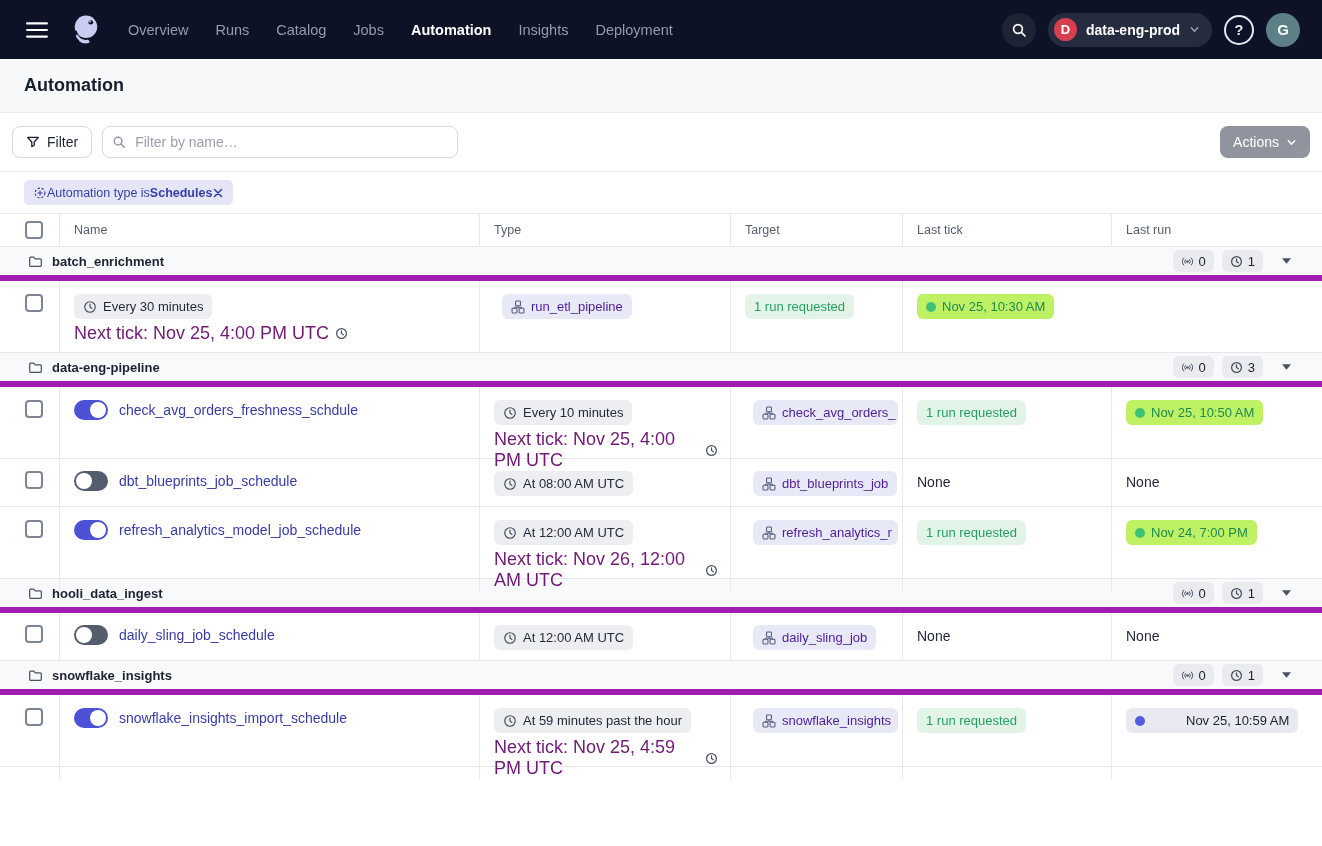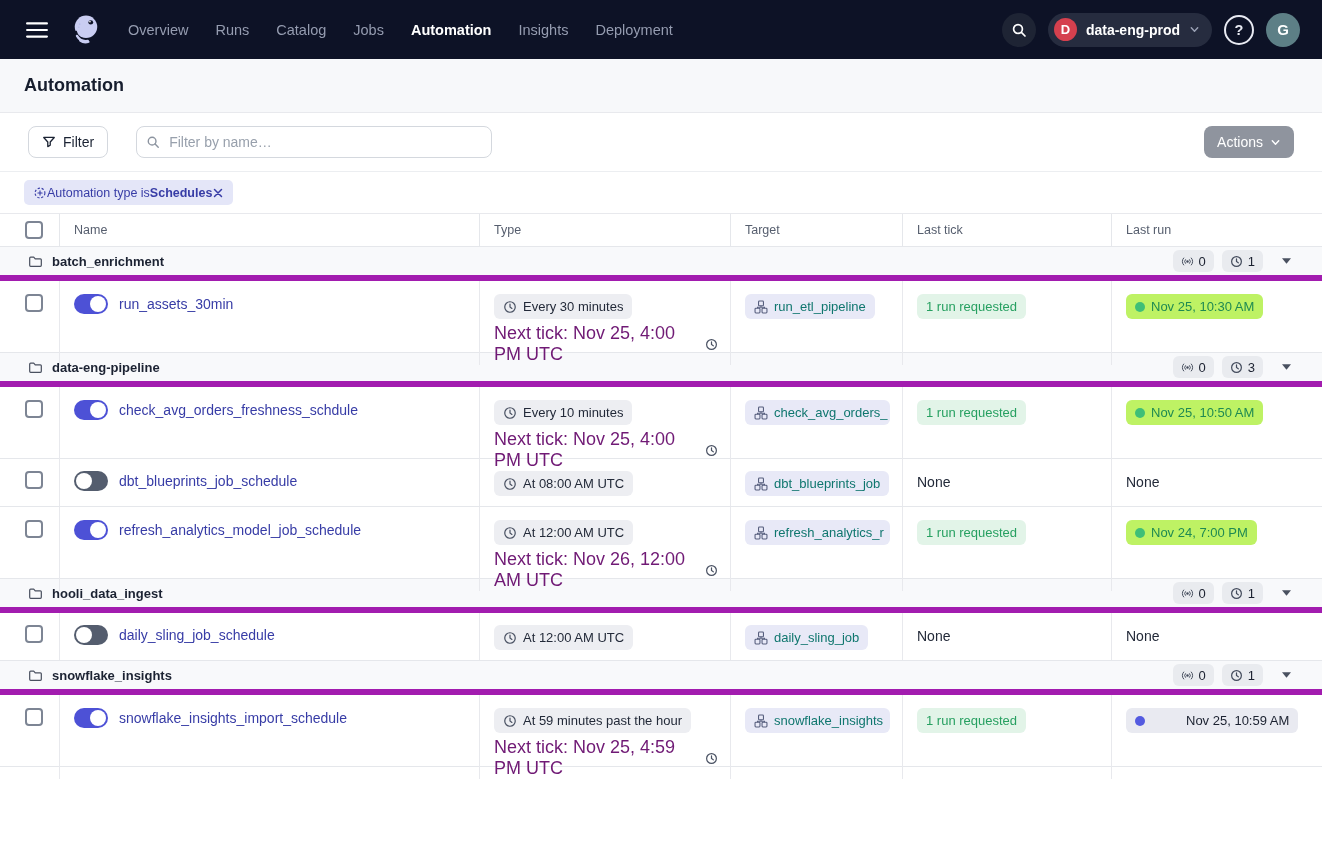--- a/index.html
+++ b/index.html
@@ -26,21 +26,21 @@
     color:#e8eaf2; font-size:14.5px; font-weight:700; display:flex; align-items:center; justify-content:center; cursor:pointer; }
   .avatar { width:34px; height:34px; border-radius:50%; display:flex; align-items:center;
     justify-content:center; color:#fff; font-size:15px; font-weight:600; cursor:pointer; border:none; }
 
   
   .title-bar { height:54px; background:#f7f8fa; border-bottom:1px solid #e8e9ed;
     display:flex; align-items:center; padding:0 24px; }
   .page-title { font-size:18px; font-weight:700; color:#171e2e; }
 
   
-  .toolbar { height:59px; display:flex; align-items:center; padding:0 28px; gap:28px;
+  .toolbar { height:59px; display:flex; align-items:center; padding:0 12px; gap:10px;
     border-bottom:1px solid #eceef1; }
   .filter-btn { height:32px; display:flex; align-items:center; gap:7px; padding:0 13px;
     background:#fff; border:1px solid #d4d8de; border-radius:8px; font-size:14px; font-weight:500;
     color:#1b2333; cursor:pointer; }
   .search-wrap { position:relative; }
   .search-wrap .mag { position:absolute; left:10px; top:9px; color:#8b939f; }
   .search-input { width:356px; height:32px; border:1px solid #d4d8de; border-radius:8px;
     padding:0 10px 0 32px; font-size:14px; color:#1b2333; outline:none; font-family:inherit; }
   .search-input::placeholder { color:#98a0ac; }
   .actions-btn { margin-left:auto; height:32px; display:flex; align-items:center; gap:7px;
@@ -90,21 +90,21 @@
   .toggle.on .knob { left:16px; }
   .toggle.off { background:#545d6e; }
   .toggle.off .knob { left:2px; }
   .row-link { color:#373ca6; font-size:14px; text-decoration:none; cursor:pointer; white-space:nowrap; }
 
   .pill { display:inline-flex; align-items:center; gap:6px; height:25px; padding:0 9px;
     border-radius:6px; font-size:13px; text-decoration:none; white-space:nowrap; }
   .pill .icon { display:flex; }
   .pill-gray { background:#edeef2; color:#232a39; }
   .pill-gray .icon { color:#4a5263; }
-  .pill-lavender { background:#e8e9f7; color:#0f766e; cursor:pointer; max-width:100%; overflow:hidden; }
+  .pill-lavender { background:#e8e9f7; color:#4c1d95; cursor:pointer; max-width:100%; overflow:hidden;margin-left:8px; }
   .pill-lavender .icon { color:#565e7d; }
   .pill-green { background:#e2f4e8; color:#27a061; cursor:pointer; }
   .pill-run-green { background:#bef264; color:#1f8a52; cursor:pointer; }
   .pill-neutral { background:#e9eaf1; color:#1b2130; cursor:pointer;gap:41px; }
   .dot { width:10px; height:10px; border-radius:50%; flex:none; }
   .dot-green { background:#3fbf77; }
   .dot-blue { background:#545be0; }
 
   .next-tick { margin-top:4px; display:flex; align-items:center; gap:6px; font-size:18px; color:#701a75; }
   .next-tick .icon { color:#4a5263; display:flex; }
@@ -262,28 +262,20 @@
             <span class="icon">
               <svg viewBox="0 0 10 6" width="9" height="6">
                 <path d="M0 0h10L5 6z" fill="currentColor"></path>
               </svg>
             </span>
           </button>
         </div>
       </div>
       <div class="grid-row data-row tall">
         <div class="cell cell-check"><span class="checkbox"></span></div>
-        <div class="cell cell-name">
-          <div class="name-line">
-            <span class="toggle on">
-              <span class="knob"></span>
-            </span>
-            <a class="row-link">run_assets_30min</a>
-          </div>
-        </div>
         <div class="cell cell-type"><span class="pill pill-gray">
             <span class="icon">
               <svg viewBox="0 0 16 16" width="14" height="14">
                 <circle cx="8" cy="8" r="6" fill="none" stroke="currentColor" stroke-width="1.4"></circle>
                 <path d="M8 4.8V8l2.2 1.6" fill="none" stroke="currentColor" stroke-width="1.4" stroke-linecap="round"></path>
               </svg>
             </span>
             <span>Every 30 minutes</span>
           </span><div class="next-tick">
             <span>Next tick: Nov 25, 4:00 PM UTC</span>

